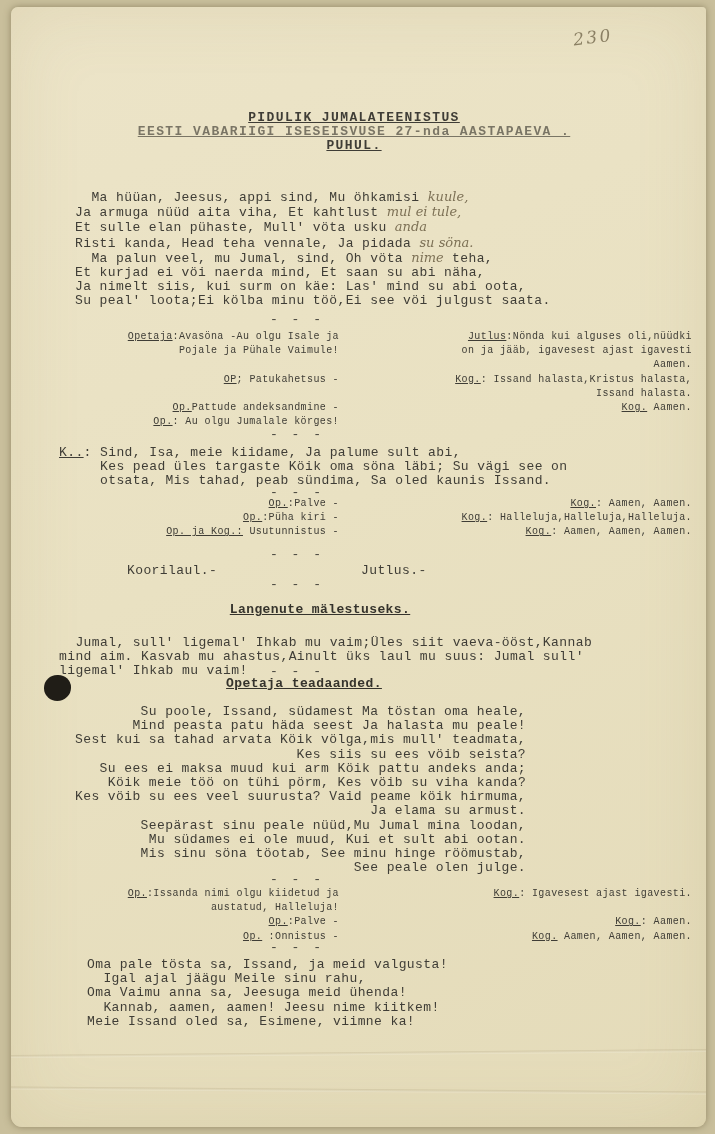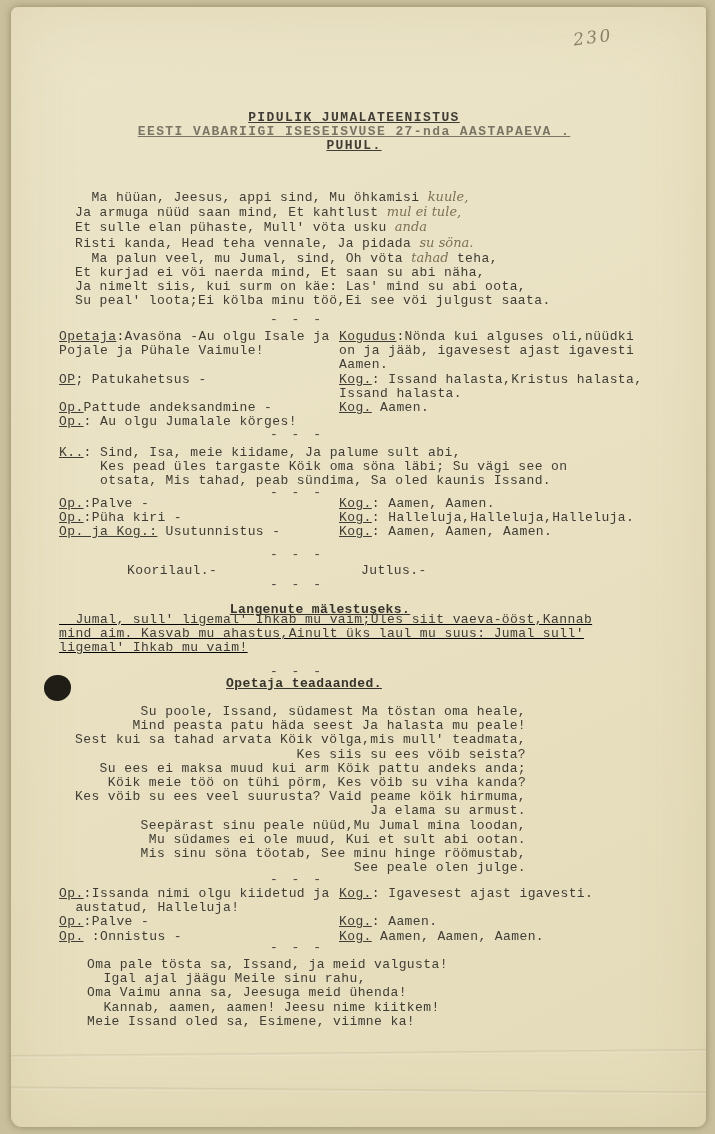--- a/index.html
+++ b/index.html
@@ -21,21 +21,21 @@
   .block .line{white-space:pre;}
   .title{position:absolute;top:81px;left:0;width:686px;text-align:center;font-weight:bold;color:#35332c;margin-top:23px;}
   .title .tline{display:block;text-decoration:underline;letter-spacing:1.4px;}
   .title .faded{color:#5e5a4e;opacity:.8;}
   .sep{position:absolute;left:216px;width:140px;text-align:center;letter-spacing:3px;color:#45433c;}
   .heading{position:absolute;left:0;width:586px;text-align:center;font-weight:bold;text-decoration:underline;color:#35332c;}
   .lit{position:absolute;left:48px;right:14px;}
   .lrow{display:flex;}
   .lcell{width:280px;}
   .rcell{flex:1;}
-  .lcell,.rcell{color:#3f3d36;font-size:13px;line-height:14.2px;letter-spacing:.4px;white-space:pre;}
+  .lcell,.rcell{color:#3f3d36;font-size:10px;line-height:14.2px;letter-spacing:.4px;white-space:pre;text-align:right;}
   .lab{text-decoration:underline;}
   .hand{
     font-family:"DejaVu Serif",serif;font-style:italic;
     color:#7d7156;font-size:13px;letter-spacing:0;
   }
   .pencil{
     position:absolute;top:20px;left:562px;
     font-family:"DejaVu Serif",serif;font-style:italic;
     color:#8a7f63;font-size:17px;letter-spacing:2.5px;
     transform:rotate(-7deg);
@@ -59,35 +59,35 @@
   <div class="pencil">230</div>
 
   <div class="title">
     <span class="tline">PIDULIK JUMALATEENISTUS</span>
     <span class="tline faded">EESTI VABARIIGI ISESEISVUSE 27-nda AASTAPAEVA .</span>
     <span class="tline">PUHUL.</span>
   </div>
 
   <div class="block" style="top:183px;left:64px;">
     <div class="line"><span>  Ma hüüan, Jeesus, appi sind, Mu öhkamisi </span><span class="hand">kuule,</span></div>
-    <div class="line"><span>Ja armuga nüüd saan mind, Et kahtlust </span><span class="hand">mul ei tule,</span></div>
+    <div class="line"><span>Ja armuga nüüd aita viha, Et kahtlust </span><span class="hand">mul ei tule,</span></div>
     <div class="line"><span>Et sulle elan pühaste, Mull' vöta usku </span><span class="hand">anda</span></div>
     <div class="line"><span>Risti kanda, Head teha vennale, Ja pidada </span><span class="hand">su söna.</span></div>
-    <div class="line"><span>  Ma palun veel, mu Jumal, sind, Oh vöta </span><span class="hand">tahad</span><span> teha,</span></div>
+    <div class="line"><span>  Ma palun veel, mu Jumal, sind, Oh vöta </span><span class="hand">nime</span><span> teha,</span></div>
     <div class="line">Et kurjad ei vöi naerda mind, Et saan su abi näha,</div>
     <div class="line">Ja nimelt siis, kui surm on käe: Las' mind su abi oota,</div>
     <div class="line">Su peal' loota;Ei kölba minu töö,Ei see vöi julgust saata.</div>
   </div>
 
   <div class="sep" style="top:306px;">- - -</div>
 
   <div class="lit" style="top:323px;">
     <div class="lrow">
       <div class="lcell"><span class="lab">Opetaja</span><span>:Avasöna -Au olgu Isale ja</span></div>
-      <div class="rcell"><span class="lab">Kogudus</span><span>:Nönda kui alguses oli,nüüdki</span></div>
+      <div class="rcell"><span class="lab">Jutlus</span><span>:Nönda kui alguses oli,nüüdki</span></div>
     </div>
     <div class="lrow">
       <div class="lcell"><span class="lab"></span><span>Pojale ja Pühale Vaimule!</span></div>
       <div class="rcell"><span class="lab"></span><span>on ja jääb, igavesest ajast igavesti</span></div>
     </div>
     <div class="lrow">
       <div class="lcell"><span class="lab"></span><span></span></div>
       <div class="rcell"><span class="lab"></span><span>Aamen.</span></div>
     </div>
     <div class="lrow">
@@ -137,21 +137,21 @@
 
   <div class="block" style="top:557px;left:0;width:695px;">
     <span class="line" style="position:absolute;left:116px;">Koorilaul.-</span>
     <span class="line" style="position:absolute;left:350px;">Jutlus.-</span>
   </div>
 
   <div class="sep" style="top:571px;">- - -</div>
 
   <div class="heading" style="top:596px;margin-left:16px;">Langenute mälestuseks.</div>
 
-  <div class="block" style="top:606px;left:48px;text-decoration:underline;">
+  <div class="block" style="top:629px;left:48px;">
     <div class="line">  Jumal, sull' ligemal' Ihkab mu vaim;Üles siit vaeva-ööst,Kannab</div>
     <div class="line">mind aim. Kasvab mu ahastus,Ainult üks laul mu suus: Jumal sull'</div>
     <div class="line">ligemal' Ihkab mu vaim!</div>
   </div>
 
   <div class="sep" style="top:658px;">- - -</div>
 
   <div class="heading" style="top:670px;">Opetaja teadaanded.</div>
 
   <div class="holepunch"></div>

